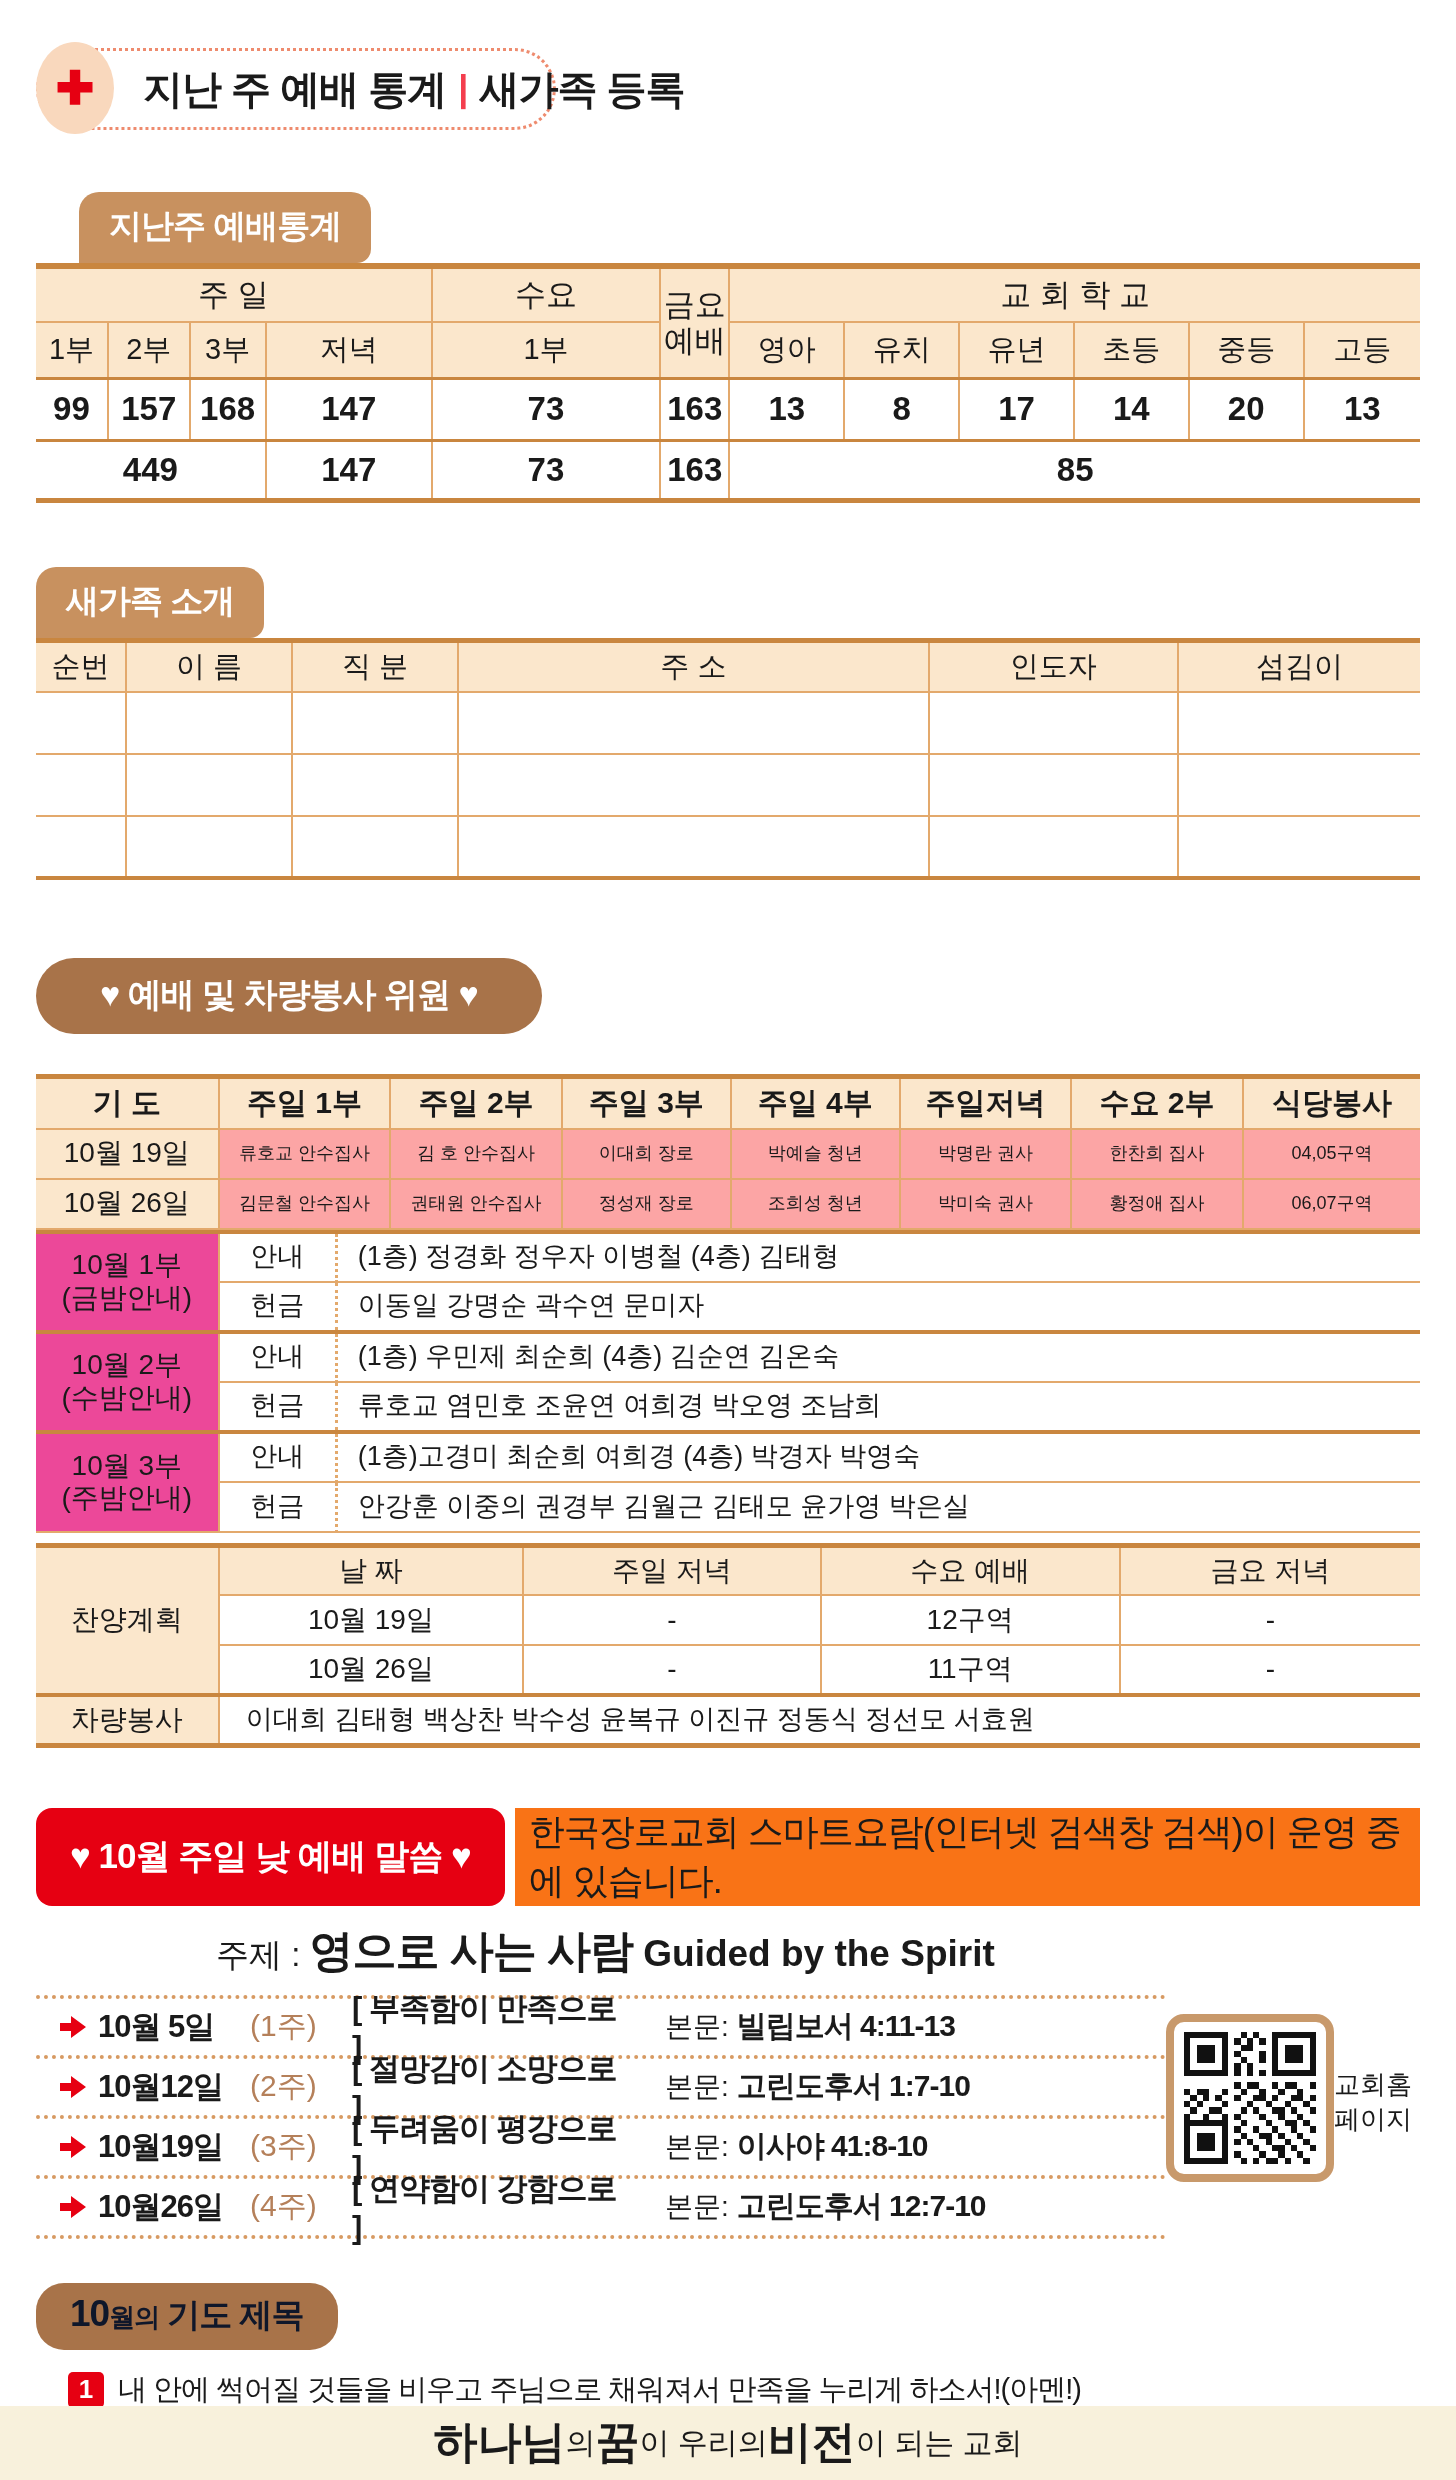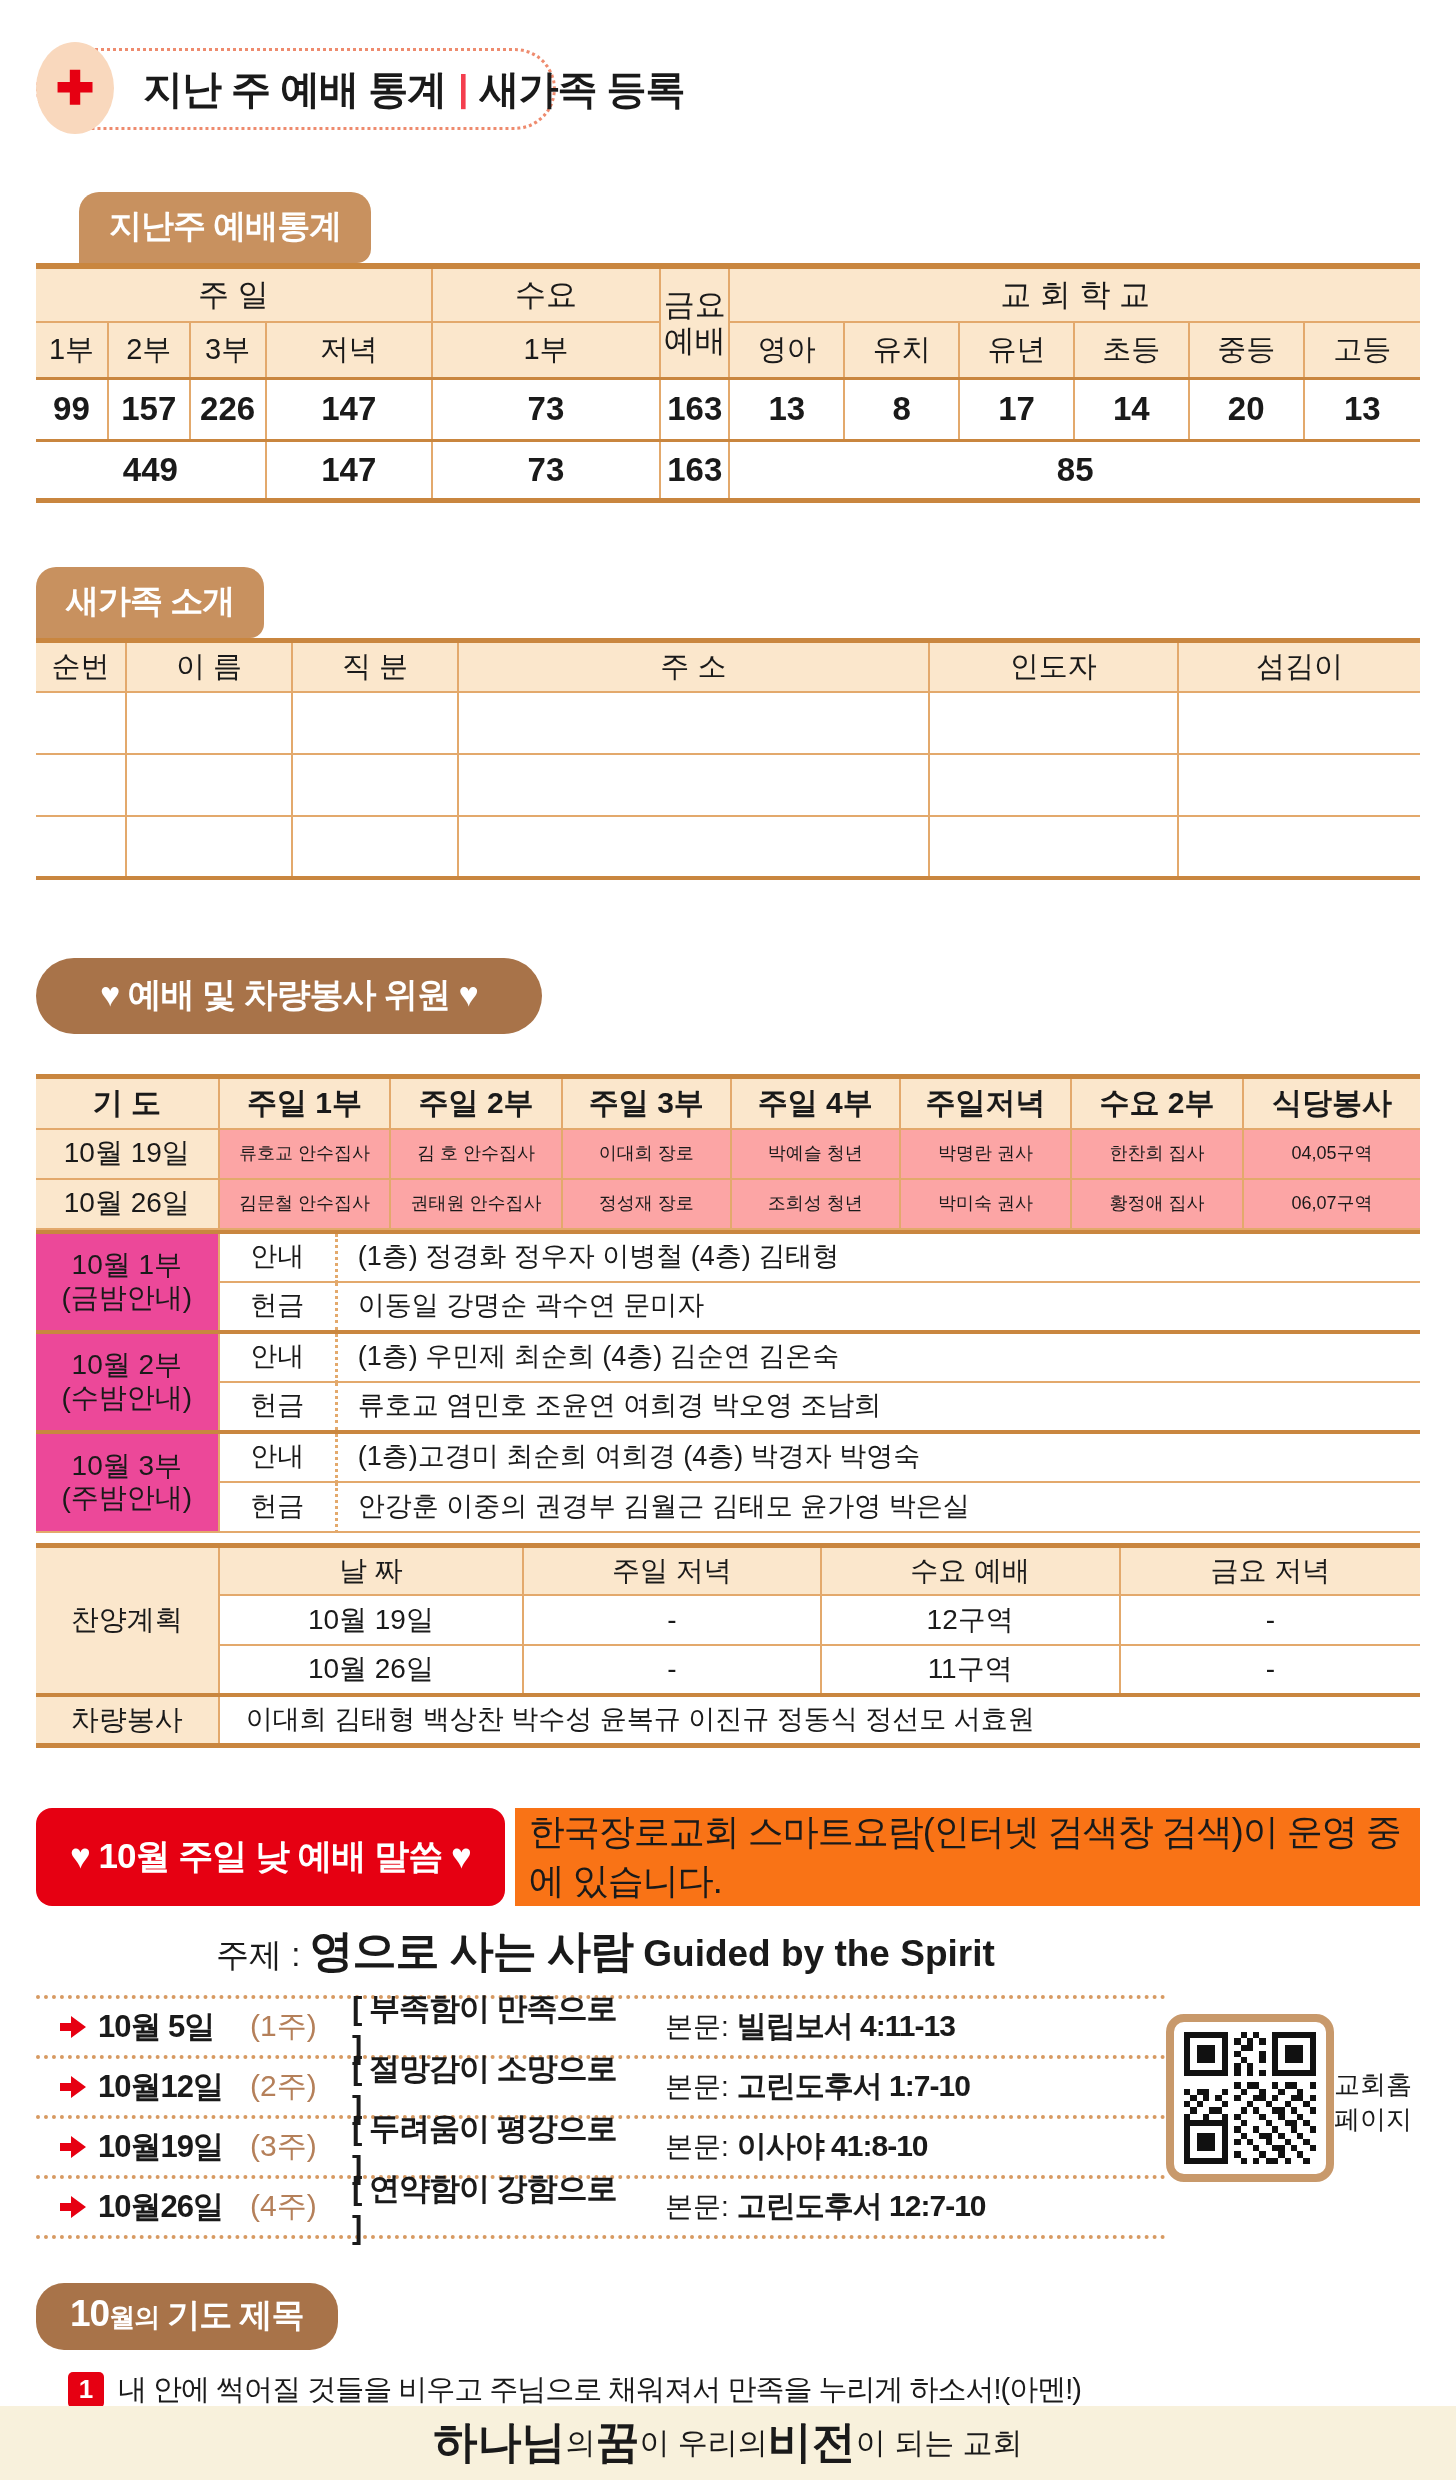--- a/index.html
+++ b/index.html
@@ -104,21 +104,21 @@
   .s-lbl { font-size:28px; margin-left:38px; }
   .s-scr { font-size:30px; font-weight:bold; margin-left:8px; letter-spacing:-1px; }
   .qr-col { width:254px; display:flex; flex-direction:row; align-items:center; padding-top:36px; }
   .qr-frame { border:8px solid #C8996B; border-radius:18px; background:#fff; padding:10px; }
   .qr-frame svg { display:block; width:132px; height:132px; }
   .qr-label { font-size:26px; margin-top:8px; }
 
   
   .mt-pray { margin-top:44px; }
   .pray-pill {
-    display:inline-block; background:#A87349; color:#ffffff; font-weight:bold;
+    display:inline-block; background:#A87349; color:#0f172a; font-weight:bold;
     padding:10px 34px 12px; border-radius:28px; letter-spacing:-1px;
   }
   .pp-big { font-size:37px; } .pp-small { font-size:26px; } .pp-mid { font-size:33px; }
   .pray-list { margin-top:20px; padding-left:32px; }
   .pray-item { display:flex; align-items:center; margin-bottom:12px; }
   .num-badge {
     width:36px; height:36px; background:#E60012; color:#fff; font-weight:bold; font-size:26px;
     display:flex; align-items:center; justify-content:center; border-radius:5px; margin-right:14px; flex:none;
   }
   .pray-text { font-size:29px; letter-spacing:-1px; }
@@ -180,21 +180,21 @@
       <td class="peach">영아</td>
       <td class="peach">유치</td>
       <td class="peach">유년</td>
       <td class="peach">초등</td>
       <td class="peach">중등</td>
       <td class="peach">고등</td>
     </tr>
     <tr class="vals">
       <td>99</td>
       <td>157</td>
-      <td>226</td>
+      <td>168</td>
       <td>147</td>
       <td>73</td>
       <td>163</td>
       <td>13</td>
       <td>8</td>
       <td>17</td>
       <td>14</td>
       <td>20</td>
       <td>13</td>
     </tr>

